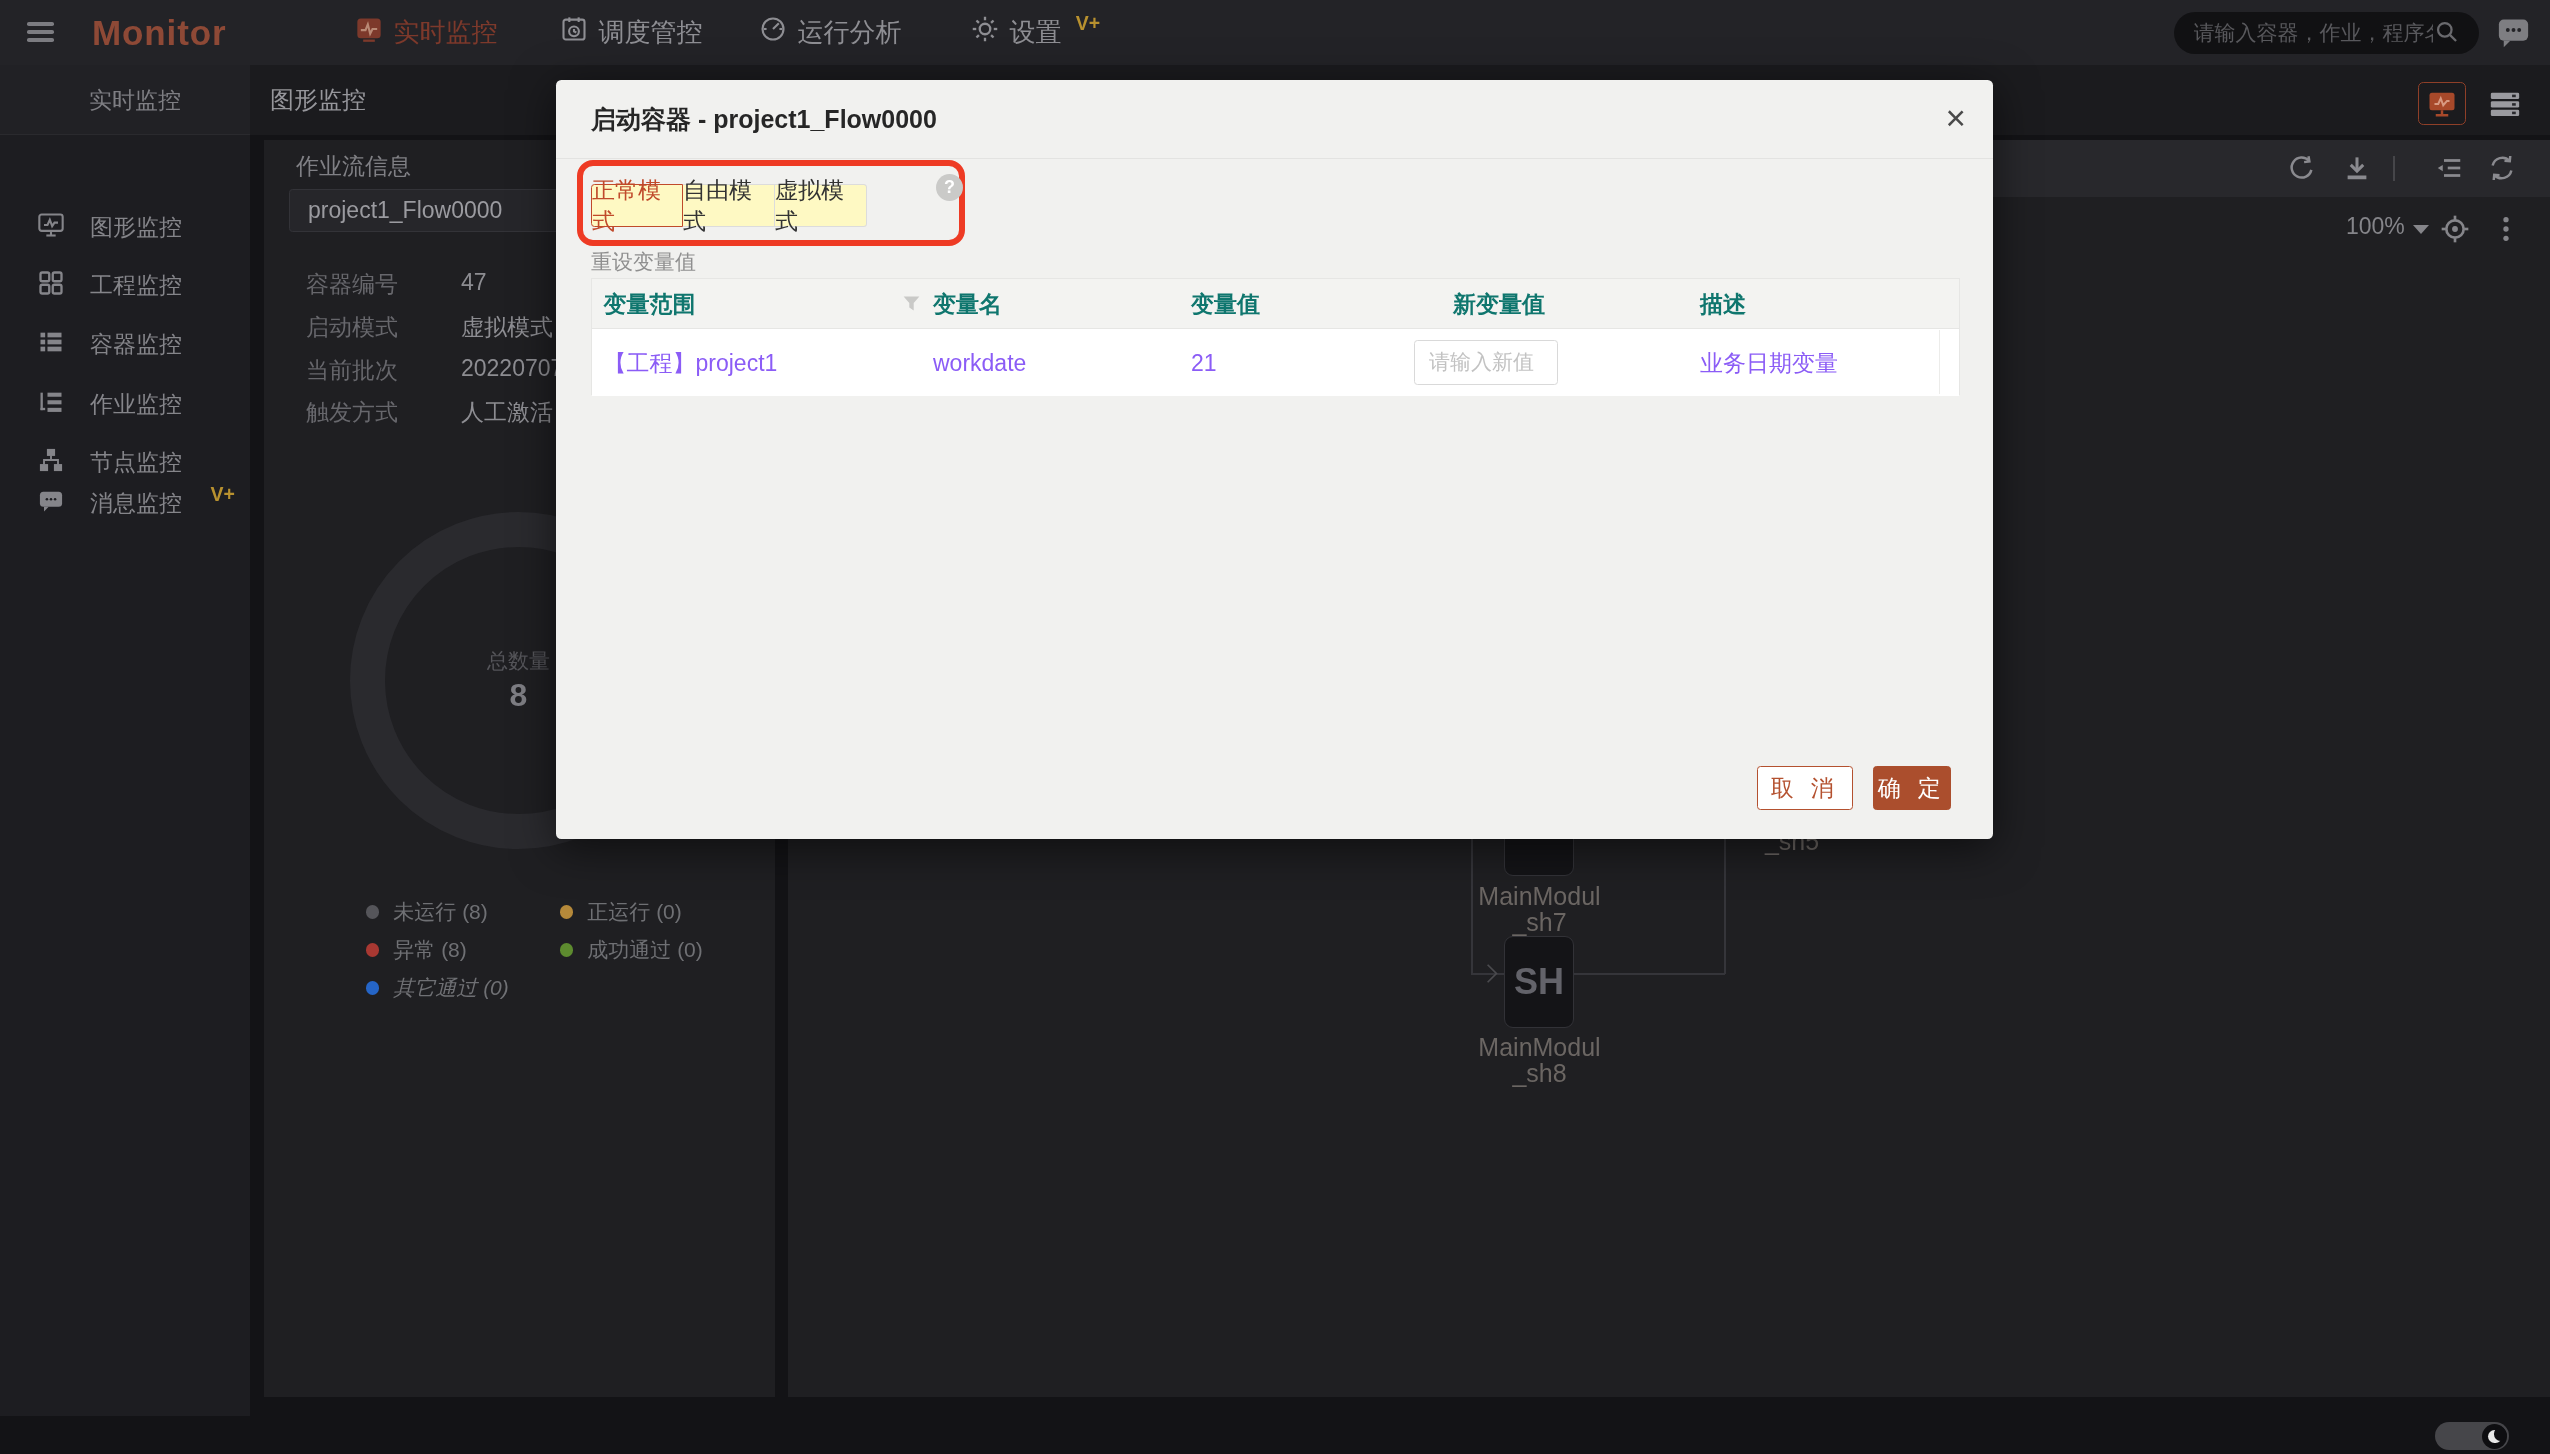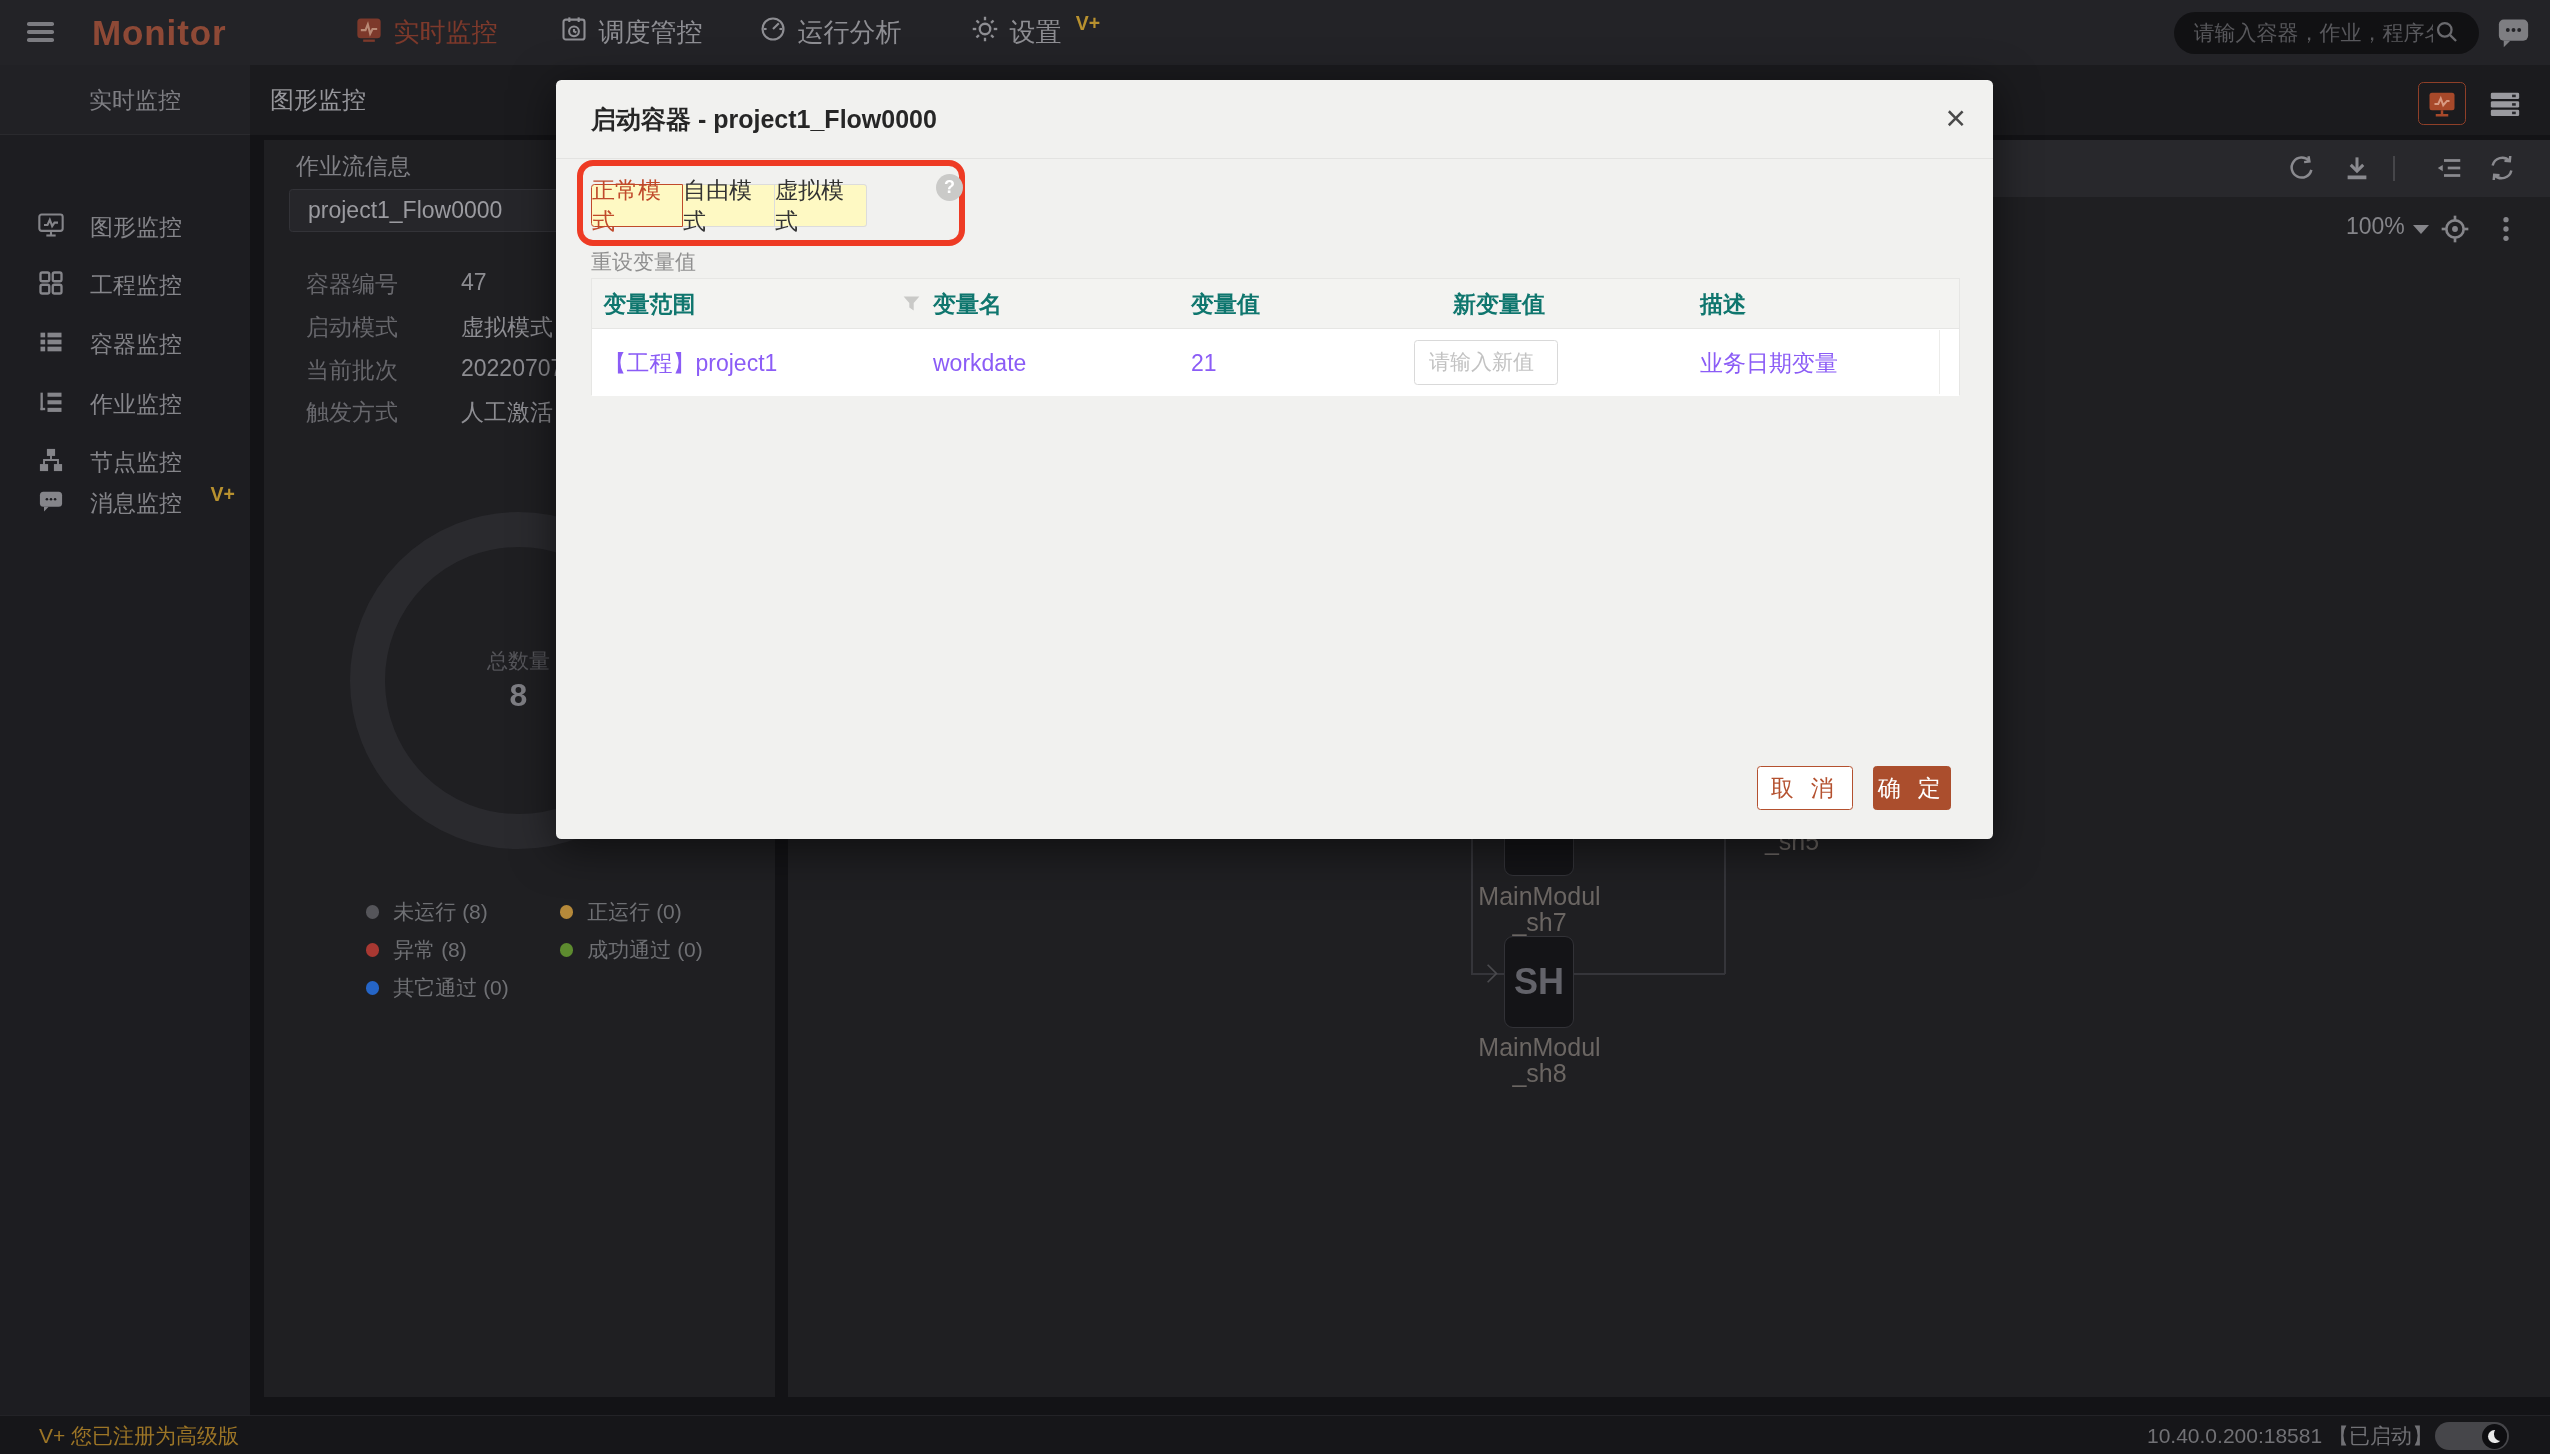--- a/index.html
+++ b/index.html
@@ -277,21 +277,21 @@
       <span>正运行 (0)</span>
     </div>
     <div class="abs legend-item" style="left:102px;top:796px;">
       <span class="legend-dot" style="background:#a83832;"></span>
       <span>异常 (8)</span>
     </div>
     <div class="abs legend-item" style="left:296px;top:796px;">
       <span class="legend-dot" style="background:#5d8b2f;"></span>
       <span>成功通过 (0)</span>
     </div>
-    <div class="abs legend-item" style="left:102px;top:834px;">
+    <div class="abs legend-item" style="left:102px;top:834px;font-style:italic;">
       <span class="legend-dot" style="background:#2565c7;"></span>
       <span>其它通过 (0)</span>
     </div>
   </section>
 
   <section class="abs graph-panel">
     <div class="abs graph-toolbar"></div>
     <div class="abs tool-ic" style="left:1499px;">
       <svg width="30" height="30" viewBox="0 0 24 24" fill="none" stroke="#8a8a8f" stroke-width="2">
           <path d="M19.5 13.5 A8 8 0 1 1 17.6 6.2"></path>
@@ -364,24 +364,20 @@
     <div class="abs node-label" style="left:663px;top:894px;">
       <div>MainModul</div>
       <div>_sh8</div>
     </div>
 
     <div class="abs node-label" style="left:951px;top:688px;width:106px;">
       <div>_sh5</div>
     </div>
   </section>
 
-  <footer class="abs statusbar">
-    <div class="abs status-left">V+ 您已注册为高级版</div>
-    <div class="abs status-right">10.40.0.200:18581 【已启动】</div>
-  </footer>
   <div class="abs toggle">
     <div class="toggle-knob">
         <div class="moon"></div>
       </div>
   </div>
 
   <div class="abs modal">
     <div class="abs modal-title">启动容器 - project1_Flow0000</div>
     <div class="abs modal-close">×</div>
     <div class="abs modal-divider"></div>

